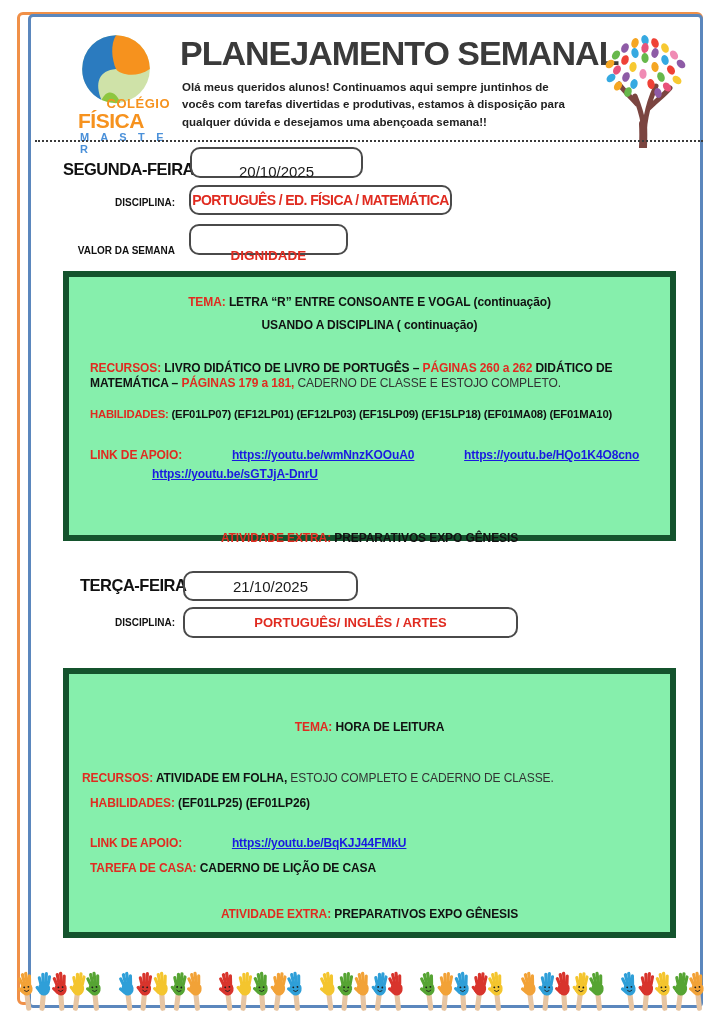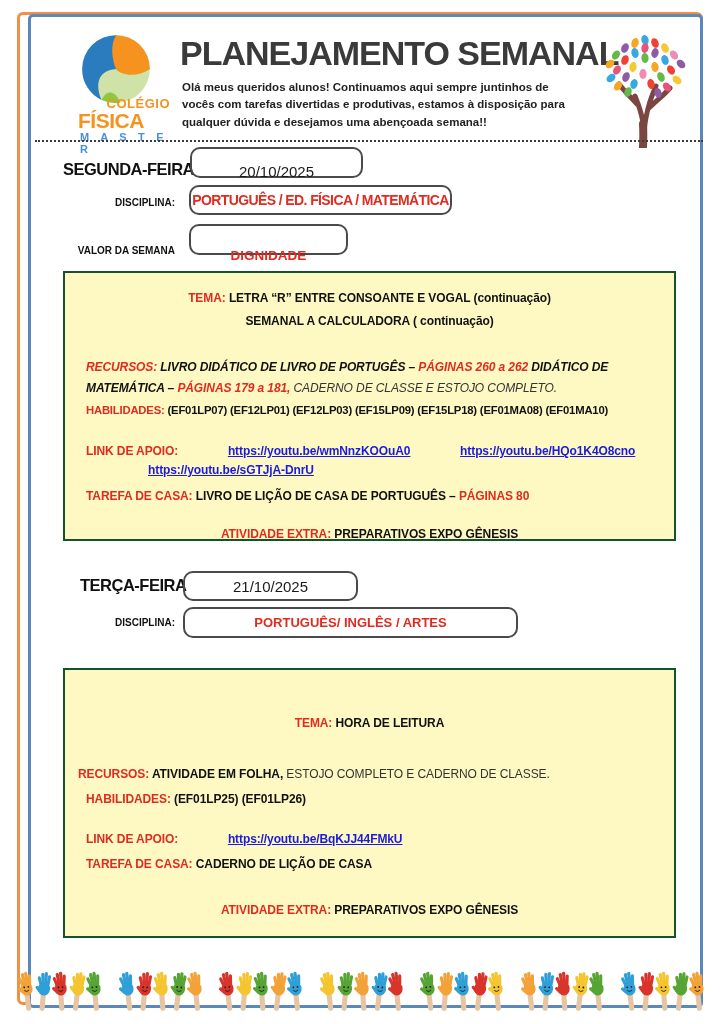--- a/index.html
+++ b/index.html
@@ -24,26 +24,26 @@
 
   
   .day-title { font-size:16.5px; font-weight:bold; color:#111; letter-spacing:-.5px;text-align:right; }
   .small-label { font-size:10px; font-weight:bold; color:#111; width:115px; text-align:right; }
   .field-box { border:2px solid #4a4a4a; border-radius:10px; background:transparent; }
   .field-text { display:flex; align-items:center; justify-content:center; }
   .date-text { font-size:15px; color:#1a1a1a; }
   .red-bold { color:#e02b20; font-weight:bold; }
 
   
-  .content-box { border:2px solid #14532d; background:#fef9c3; }
+  .content-box { border:6px solid #14532d; background:#86efac; }
   .line { font-size:12px; font-weight:bold; color:#111; letter-spacing:-.1px; white-space:nowrap; }
   .center { width:100%; text-align:center; left:0; }
   .lbl { color:#e02b20; }
   .reg { font-weight:normal; color:#333; }
-  .wrap { white-space:normal; line-height:21px;font-style:italic; }
+  .wrap { white-space:normal; line-height:15px; }
   .tight { font-size:11.3px; letter-spacing:-.2px; }
   a.link, .link { color:#1a1ae0; text-decoration:underline; font-weight:bold; cursor:pointer;padding-left:40px; }
 
   
   .hands-band { left:18px; top:969px; width:688px; height:42px; display:flex; justify-content:space-between; align-items:flex-end; z-index:3; }
   .hand-group { display:flex; align-items:flex-end; }
   .hand-group svg { margin:0 -1px; }
 </style>
 </head>
 <body>
@@ -115,21 +115,21 @@
 
 <div class="abs small-label" style="left:60px; top:245px;">VALOR DA SEMANA</div>
 <div class="abs field-box" style="left:189px; top:224px; width:159px; height:31px;"></div>
 <div class="abs field-text red-bold" style="left:189px; top:246px; width:159px; height:18px; font-size:13.5px; z-index:2;">DIGNIDADE</div>
 
 <div class="abs content-box" style="left:63px; top:271px; width:613px; height:270px;">
   <div class="abs line center" style="top:18px;">
     <span class="lbl">TEMA:</span>
     <span>LETRA “R” ENTRE CONSOANTE E VOGAL (continuação)</span>
   </div>
-  <div class="abs line center" style="top:41px;">SEMANAL A CALCULADORA ( continuação)</div>
+  <div class="abs line center" style="top:41px;">USANDO A DISCIPLINA ( continuação)</div>
 
   <div class="abs line wrap" style="left:21px; right:12px; top:84px;">
     <span class="lbl">RECURSOS:</span>
     <span> LIVRO DIDÁTICO DE LIVRO DE PORTUGÊS – </span>
     <span class="lbl">PÁGINAS 260 a 262</span>
     <span> DIDÁTICO DE MATEMÁTICA – </span>
     <span class="lbl">PÁGINAS 179 a 181,</span>
     <span class="reg"> CADERNO DE CLASSE E ESTOJO COMPLETO.</span>
   </div>
 
@@ -142,25 +142,20 @@
     <span class="lbl">LINK DE APOIO:</span>
     <span>&nbsp;</span>
     <a class="link">https://youtu.be/wmNnzKOOuA0</a>
     <span>&nbsp;</span>
     <a class="link">https://youtu.be/HQo1K4O8cno</a>
   </div>
   <div class="abs line" style="left:21px; top:190px;margin-left:22px;">
     <a class="link">https://youtu.be/sGTJjA-DnrU</a>
   </div>
 
-  <div class="abs line" style="left:21px; top:216px;">
-    <span class="lbl">TAREFA DE CASA:</span>
-    <span> LIVRO DE LIÇÃO DE CASA DE PORTUGUÊS – </span>
-    <span class="lbl">PÁGINAS 80</span>
-  </div>
 
   <div class="abs line center" style="top:254px;">
     <span class="lbl">ATIVIDADE EXTRA:</span>
     <span> PREPARATIVOS EXPO GÊNESIS</span>
   </div>
 </div>
 
 <div class="abs day-title" style="left:80px; top:576px;">TERÇA-FEIRA</div>
 <div class="abs field-box" style="left:183px; top:571px; width:175px; height:30px;"></div>
 <div class="abs field-text date-text" style="left:183px; top:571px; width:175px; height:30px; z-index:2;">21/10/2025</div>

